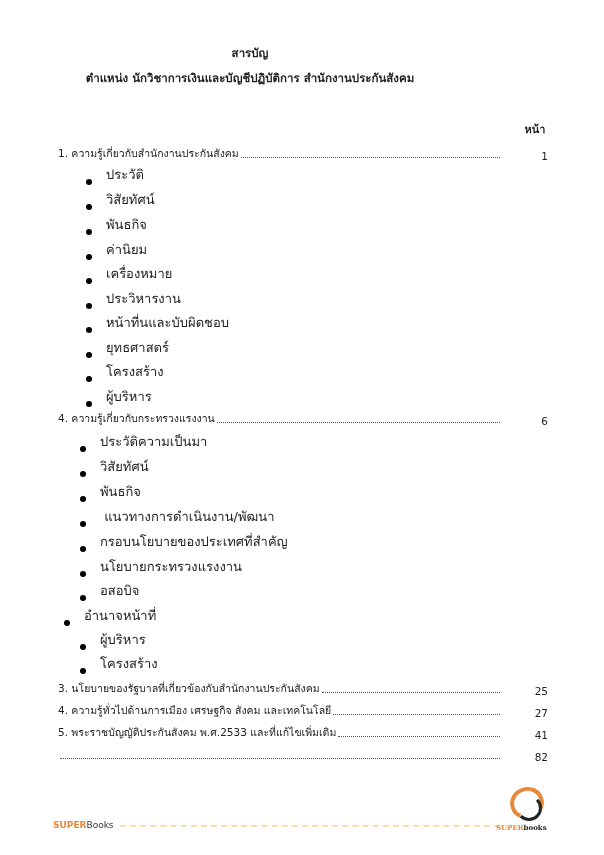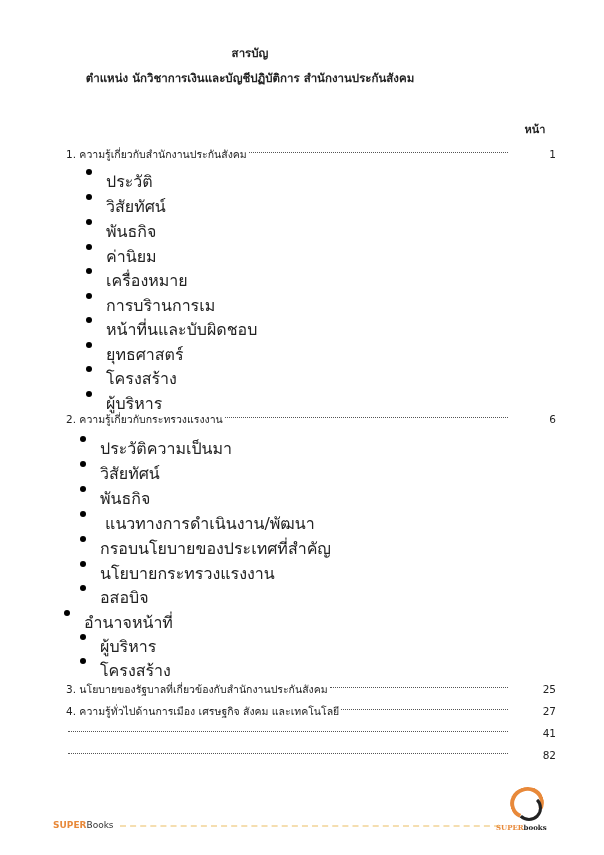--- a/index.html
+++ b/index.html
@@ -2,25 +2,25 @@
 <html><head>
   <meta charset="utf-8">
   <style>
     html, body { margin:0; padding:0; background:#ffffff; }
     body { width:604px; height:855px; position:relative; overflow:hidden;
            font-family:"DejaVu Sans", "Liberation Sans", sans-serif; color:#222; }
     .title { position:absolute; left:0; width:500px; text-align:center; font-weight:bold; font-size:11.5px; }
     .t1 { top:44px; }
     .t2 { top:69px; }
     .page-hdr { position:absolute; left:520px; top:120px; width:30px; text-align:center; font-weight:bold; font-size:11px; }
-    .entry { position:absolute; left:66px; width:490px; height:16px; font-size:10.5px; display:flex; align-items:center; }
+    .entry { position:absolute; left:58px; width:490px; height:16px; font-size:10.5px; display:flex; align-items:flex-end; }
     .entry .lbl { white-space:nowrap; }
     .entry .dots { flex:1; border-bottom:1px dotted #555; margin:0 4px 4px 2px; margin-right:28px; }
     .entry .pg { width:20px; text-align:right; }
-    .bullet { position:absolute; left:86px; height:16px; font-size:16px; display:flex; align-items:flex-start; }
+    .bullet { position:absolute; left:86px; height:16px; font-size:13px; display:flex; align-items:flex-end; }
     .bullet .dot { width:6px; height:6px; background:#000; border-radius:50%; margin-right:14px; }
     .footer-brand { position:absolute; left:53px; top:820px; font-size:9px; font-weight:bold; }
     .footer-brand .s { color:#e8893a; }
     .footer-brand .b { color:#333; font-weight:normal; }
     .footer-line { position:absolute; left:120px; top:825px; width:380px; height:0; border-top:2px dashed #f5deb0; }
     .logo { position:absolute; left:496px; top:785px; width:60px; height:50px; }
     .logo .ring { position:absolute; left:14px; top:2px; width:26px; height:24px; border-radius:50%; border:4px solid #e8893a; border-bottom-color:transparent; transform:rotate(-20deg); }
     .logo .swoosh { position:absolute; left:20px; top:10px; width:20px; height:20px; border-radius:50%; border:3px solid #222; border-top-color:transparent; border-left-color:transparent; }
     .logo .txt { position:absolute; left:0; top:38px; font-size:7px; font-weight:bold; font-family:"DejaVu Serif", serif; }
     .logo .txt .s { color:#e8893a; }
@@ -53,41 +53,41 @@
 <div class="bullet" style="top:244px">
     <span class="dot"></span>
     <span>ค่านิยม</span>
   </div>
 <div class="bullet" style="top:268px">
     <span class="dot"></span>
     <span>เครื่องหมาย</span>
   </div>
 <div class="bullet" style="top:293px">
     <span class="dot"></span>
-    <span>การบริานการเม</span>
+    <span>ประวิหารงาน</span>
   </div>
 <div class="bullet" style="top:317px">
     <span class="dot"></span>
     <span>หน้าที่นและบับผิดชอบ</span>
   </div>
 <div class="bullet" style="top:342px">
     <span class="dot"></span>
     <span>ยุทธศาสตร์</span>
   </div>
 <div class="bullet" style="top:366px">
     <span class="dot"></span>
     <span>โครงสร้าง</span>
   </div>
 <div class="bullet" style="top:391px">
     <span class="dot"></span>
     <span>ผู้บริหาร</span>
   </div>
 
 <div class="entry" style="top:411px">
-  <span class="lbl">2. ความรู้เกี่ยวกับกระทรวงแรงงาน</span>
+  <span class="lbl">4. ความรู้เกี่ยวกับกระทรวงแรงงาน</span>
   <span class="dots"></span>
   <span class="pg">6</span>
 </div>
 <div class="bullet" style="left:80px;top:436px">
     <span class="dot"></span>
     <span>ประวัติความเป็นมา</span>
   </div>
 <div class="bullet" style="left:80px;top:461px">
     <span class="dot"></span>
     <span>วิสัยทัศน์</span>
@@ -129,20 +129,21 @@
   <span class="lbl">3. นโยบายของรัฐบาลที่เกี่ยวข้องกับสำนักงานประกันสังคม</span>
   <span class="dots"></span>
   <span class="pg">25</span>
 </div>
 <div class="entry" style="top:703px">
   <span class="lbl">4. ความรู้ทั่วไปด้านการเมือง เศรษฐกิจ สังคม และเทคโนโลยี</span>
   <span class="dots"></span>
   <span class="pg">27</span>
 </div>
 <div class="entry" style="top:725px">
+  <span class="lbl">5. พระราชบัญญัติประกันสังคม พ.ศ.2533 และที่แก้ไขเพิ่มเติม</span>
   <span class="dots"></span>
   <span class="pg">41</span>
 </div>
 <div class="entry" style="top:747px">
   <span class="dots"></span>
   <span class="pg">82</span>
 </div>
 
 <div class="footer-brand">
   <span class="s">SUPER</span><span class="b">Books</span>

